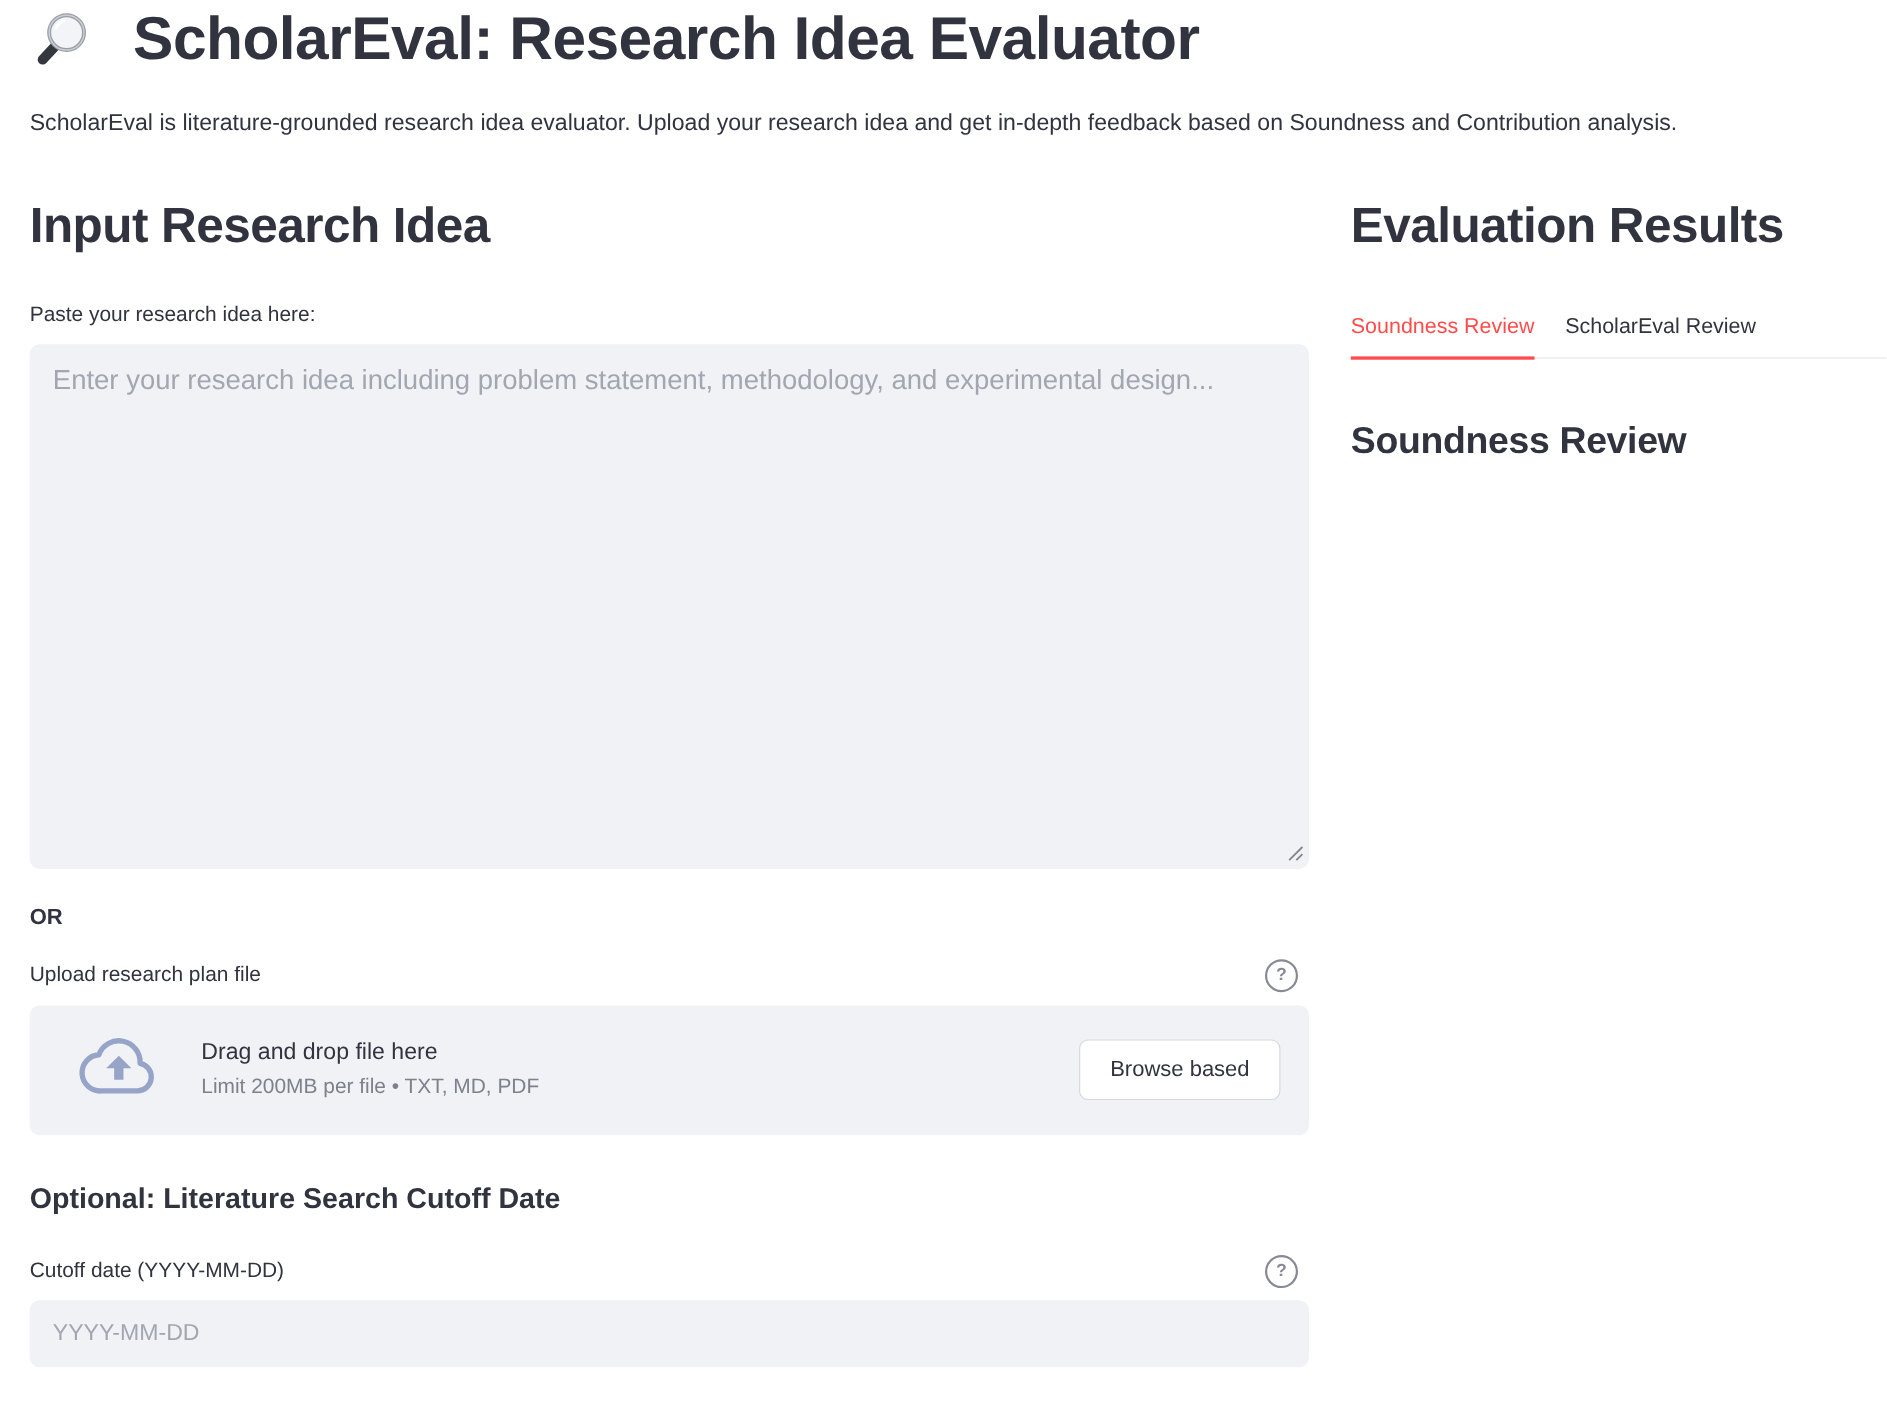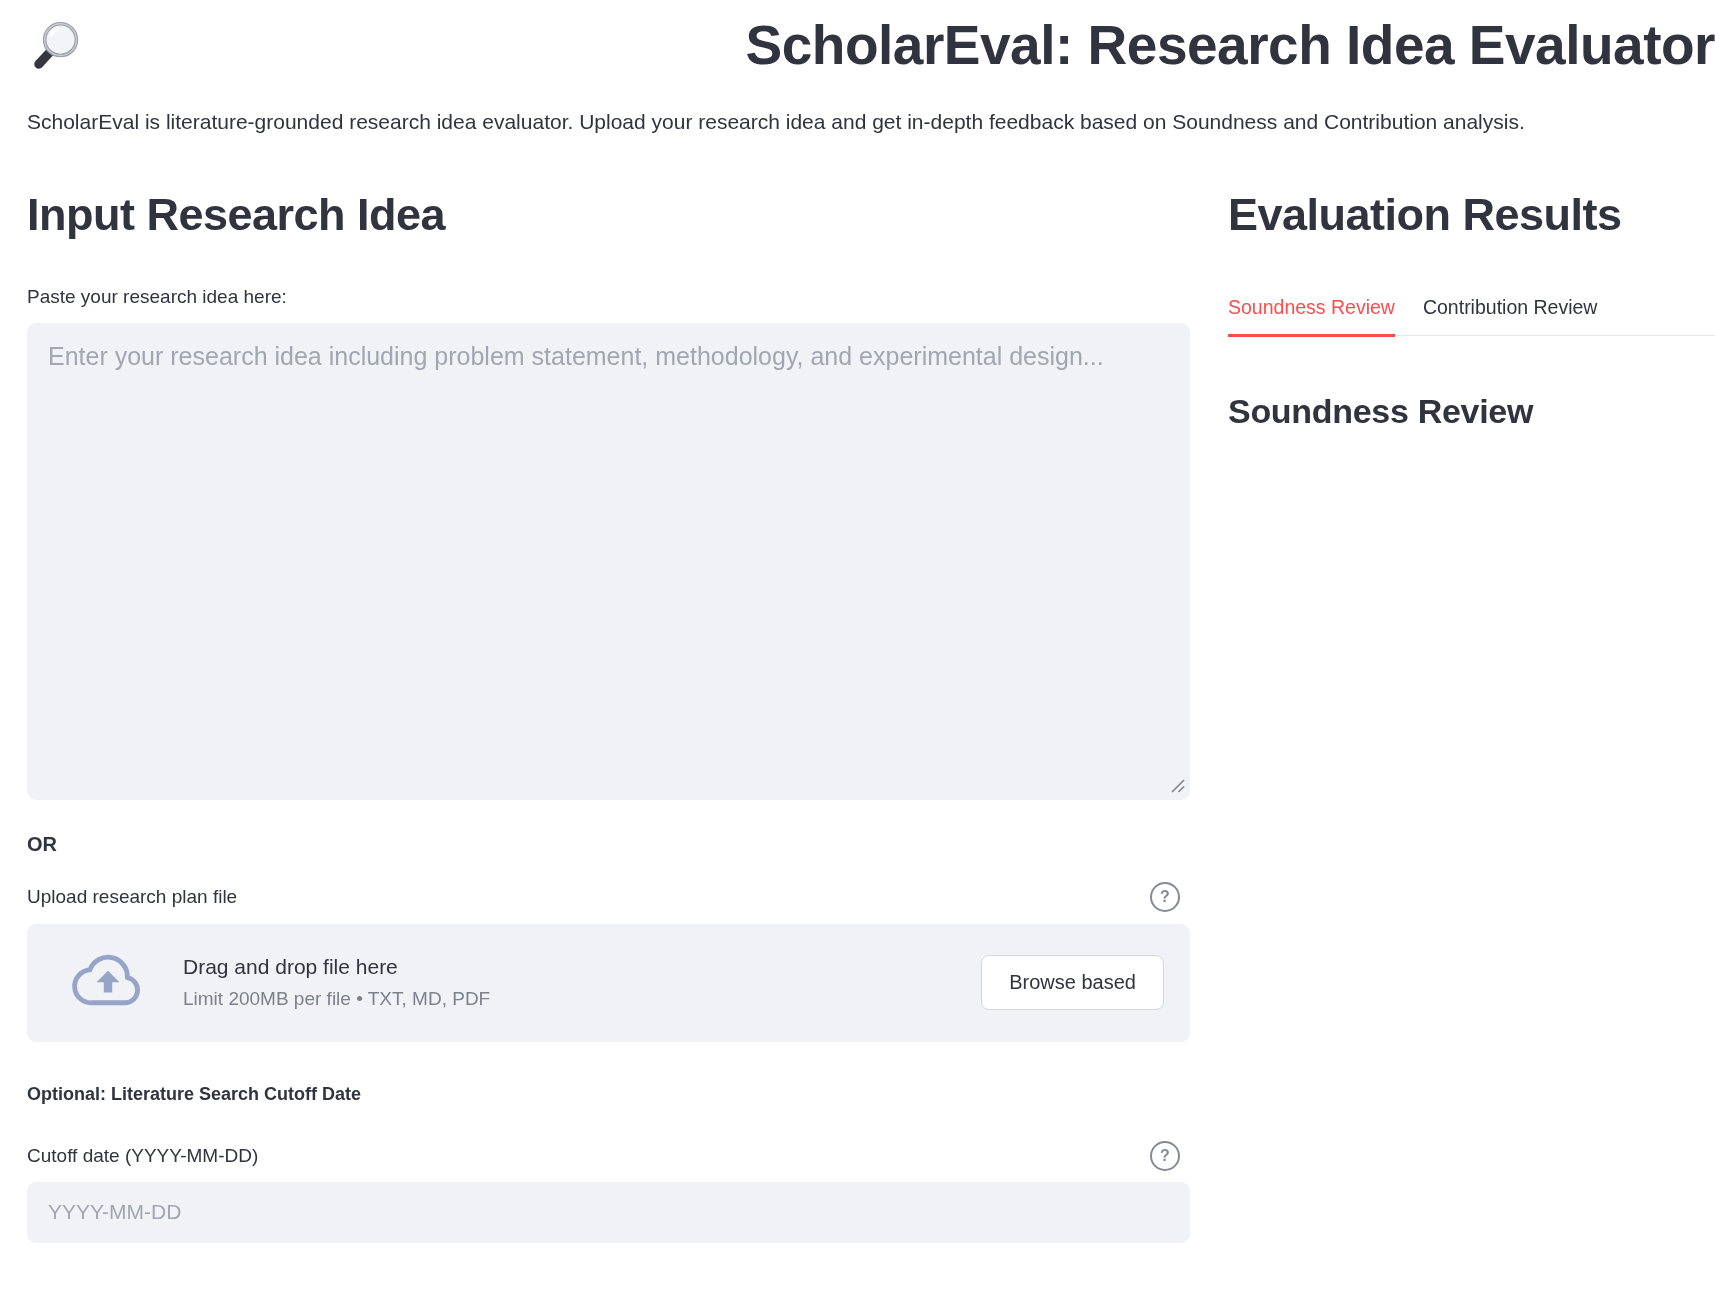--- a/index.html
+++ b/index.html
@@ -6,25 +6,24 @@
   body {
     width: 1715px; height: 1292px; overflow: hidden;
     font-family: "Liberation Sans", sans-serif;
     color: var(--text-dark, #31333f);
     -webkit-font-smoothing: antialiased;
   }
   .page { padding-left: 27px; }
 
   
   h1.app-title {
-    margin: 0; padding-top: 10px;
-    display: flex; align-items: center; gap: 20px;
+    margin: 0; 
+    display: flex; align-items: center; gap: 36px;
     font-size: 55px; font-weight: 800; letter-spacing: -0.5px;
     line-height: 1.3;
-    justify-content: space-between;
   }
   .title-icon svg { display: block; }
   p.subtitle {
     margin: 26px 0 0 0; font-size: 21px; line-height: 1.35; color: var(--text-dark, #31333f);
   }
 
   
   .columns { display: flex; margin-top: 52px; }
   .col-left { width: 1163px; flex: none; }
   .col-right { margin-left: 38px; flex: 1; min-width: 0; }
@@ -84,21 +83,21 @@
   .browse-btn {
     margin-left: auto;
     background: #ffffff;
     border: 1px solid #d5d7dd; border-radius: 8px;
     padding: 15px 27px;
     font-family: "Liberation Sans", sans-serif;
     font-size: 20px; color: var(--text-dark, #31333f);
     cursor: pointer;
   }
 
-  .optional-heading { margin-top: 42px; font-size: 18px; font-weight: 700; }
+  .optional-heading { margin-top: 42px; font-size: 26px; font-weight: 700; }
 
   input.date-input {
     box-sizing: border-box; display: block;
     margin-top: 11px; width: 100%; height: 61px;
     background: var(--input-bg, #f0f2f6);
     border: 1px solid var(--input-bg, #f0f2f6);
     border-radius: 9px;
     padding: 16px 20px;
     font-family: "Liberation Sans", sans-serif;
     font-size: 21px; color: var(--text-dark, #31333f);
@@ -196,21 +195,21 @@
       </div>
 
       <input type="text" class="date-input" placeholder="YYYY-MM-DD" style="">
     </section>
 
     <section class="col-right">
       <h2 class="section-heading">Evaluation Results</h2>
 
       <div class="tabbar">
         <div class="tab active">Soundness Review</div>
-        <div class="tab">Contribution Review</div>
+        <div class="tab">ScholarEval Review</div>
       </div>
 
       <h3 class="sub-heading">Soundness Review</h3>
 
     </section>
 
   </div>
 </div>
 
 </body></html>

